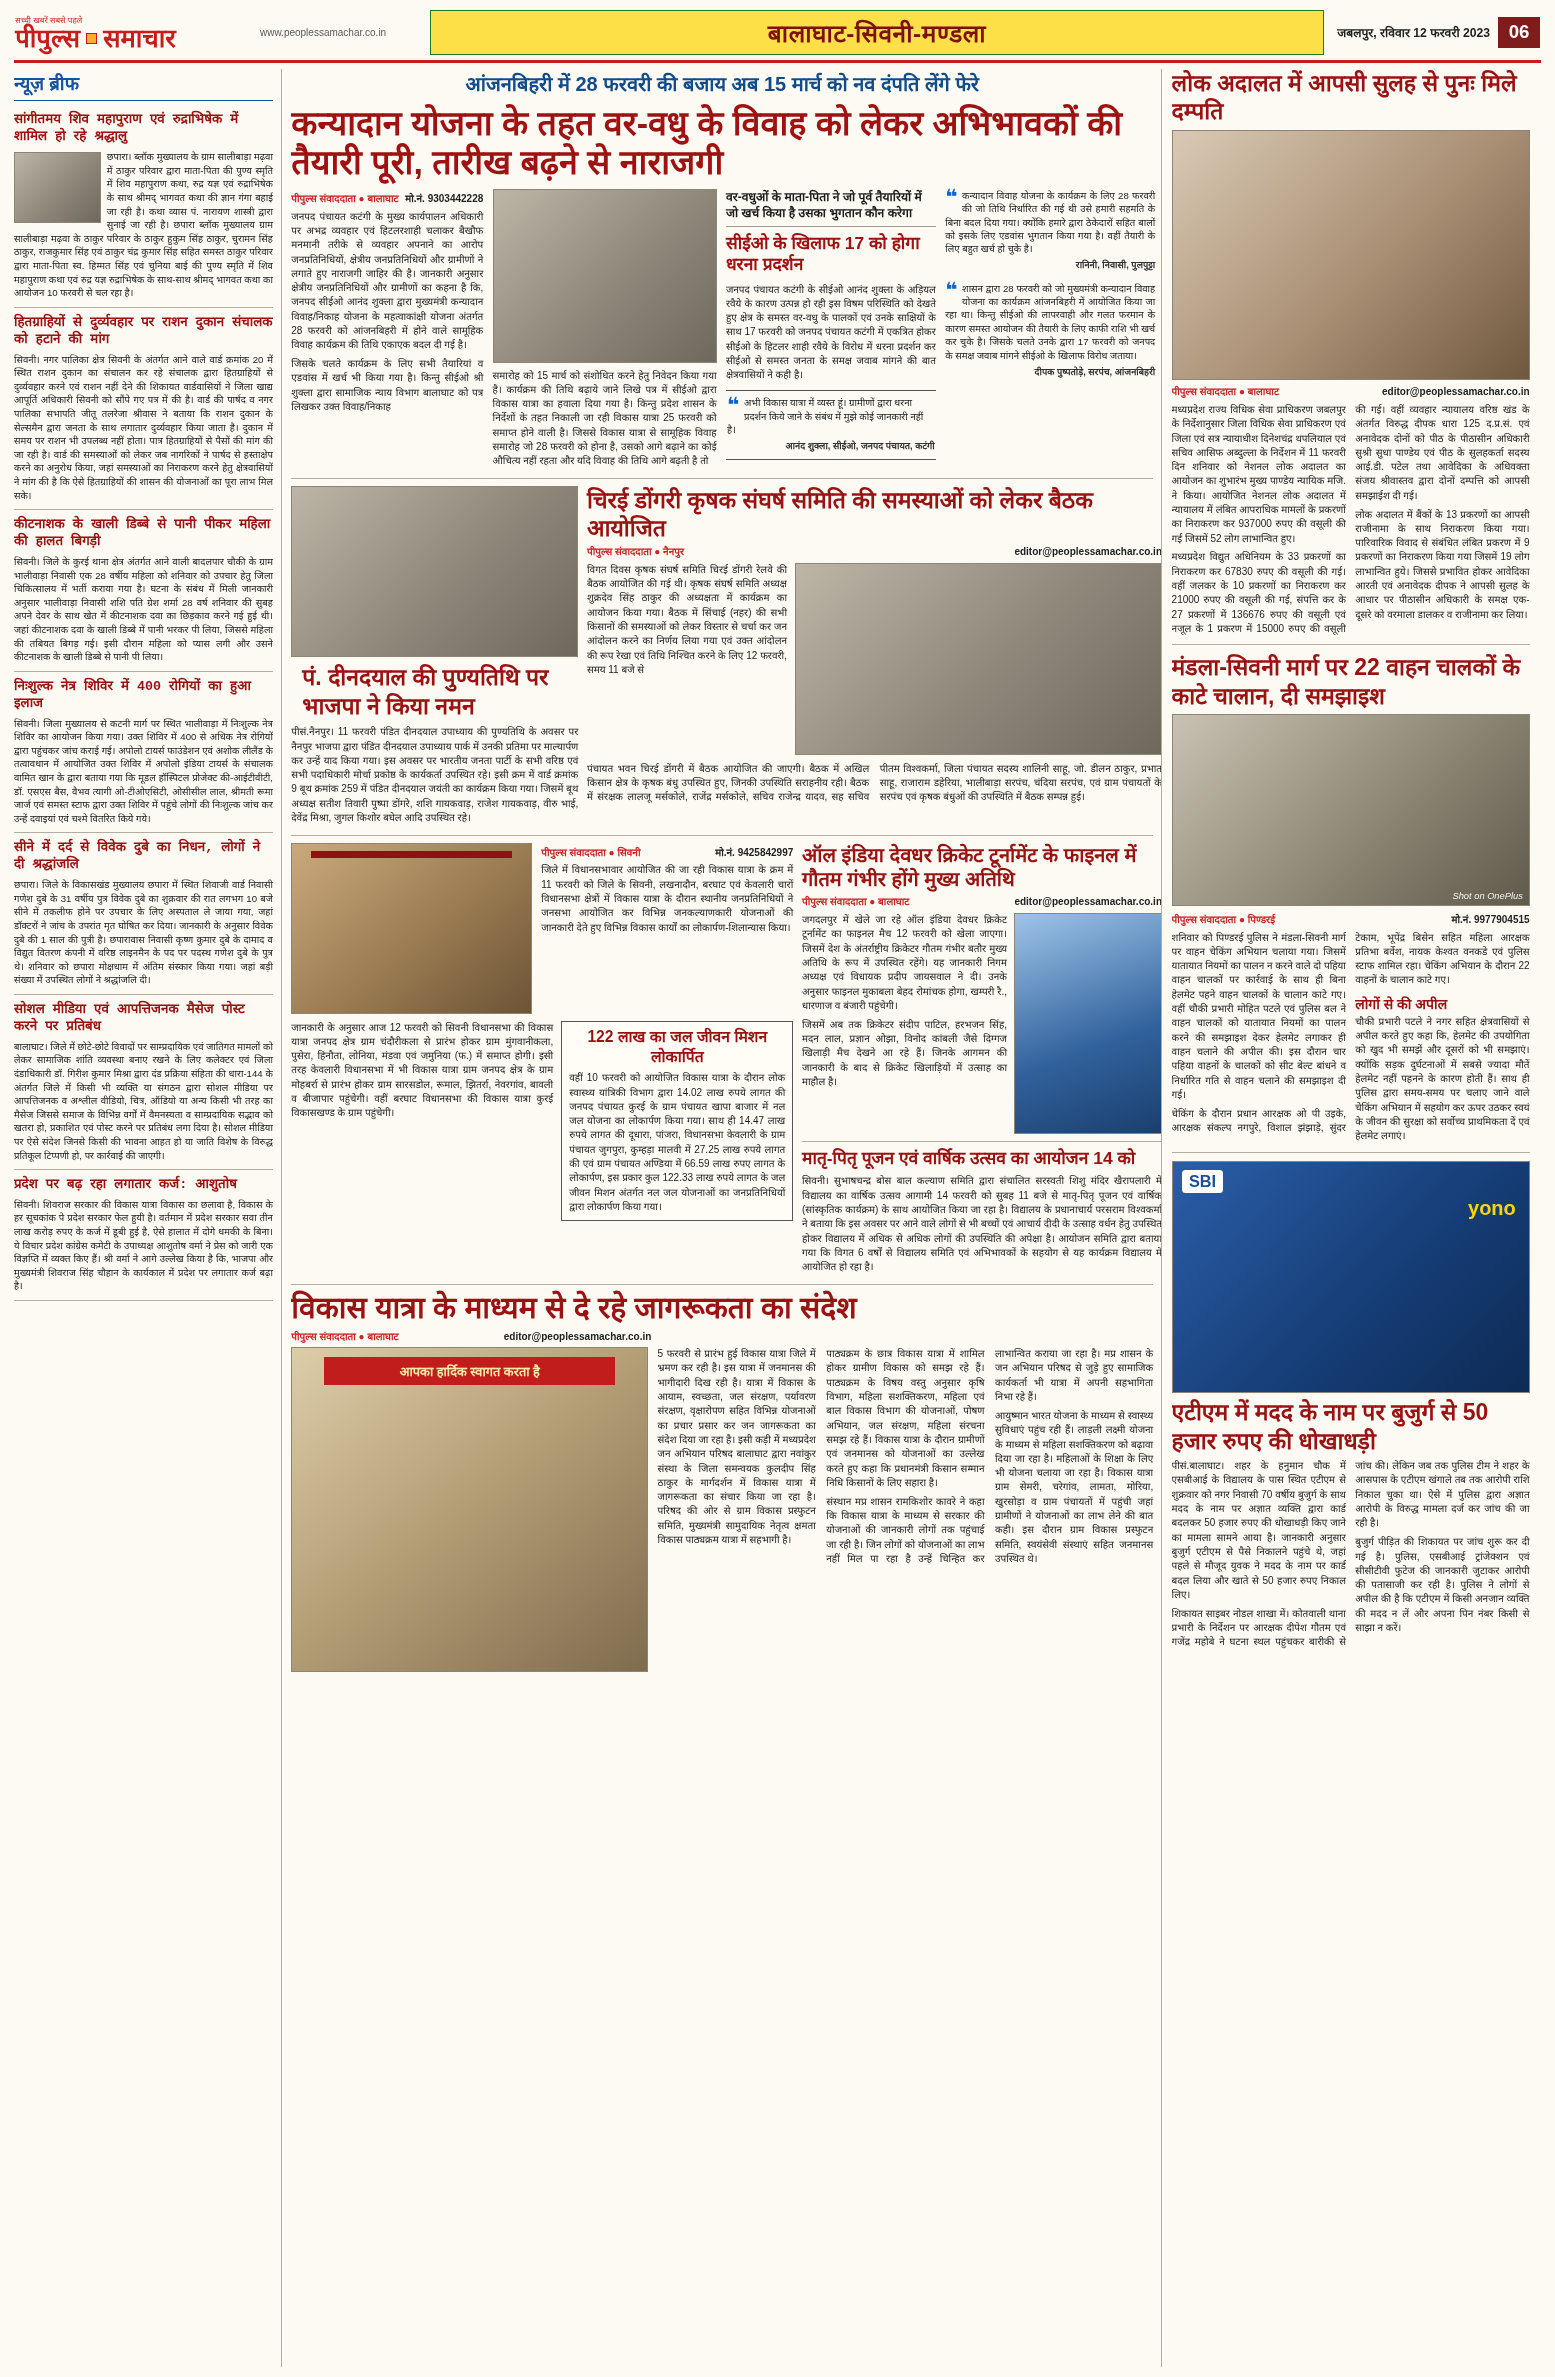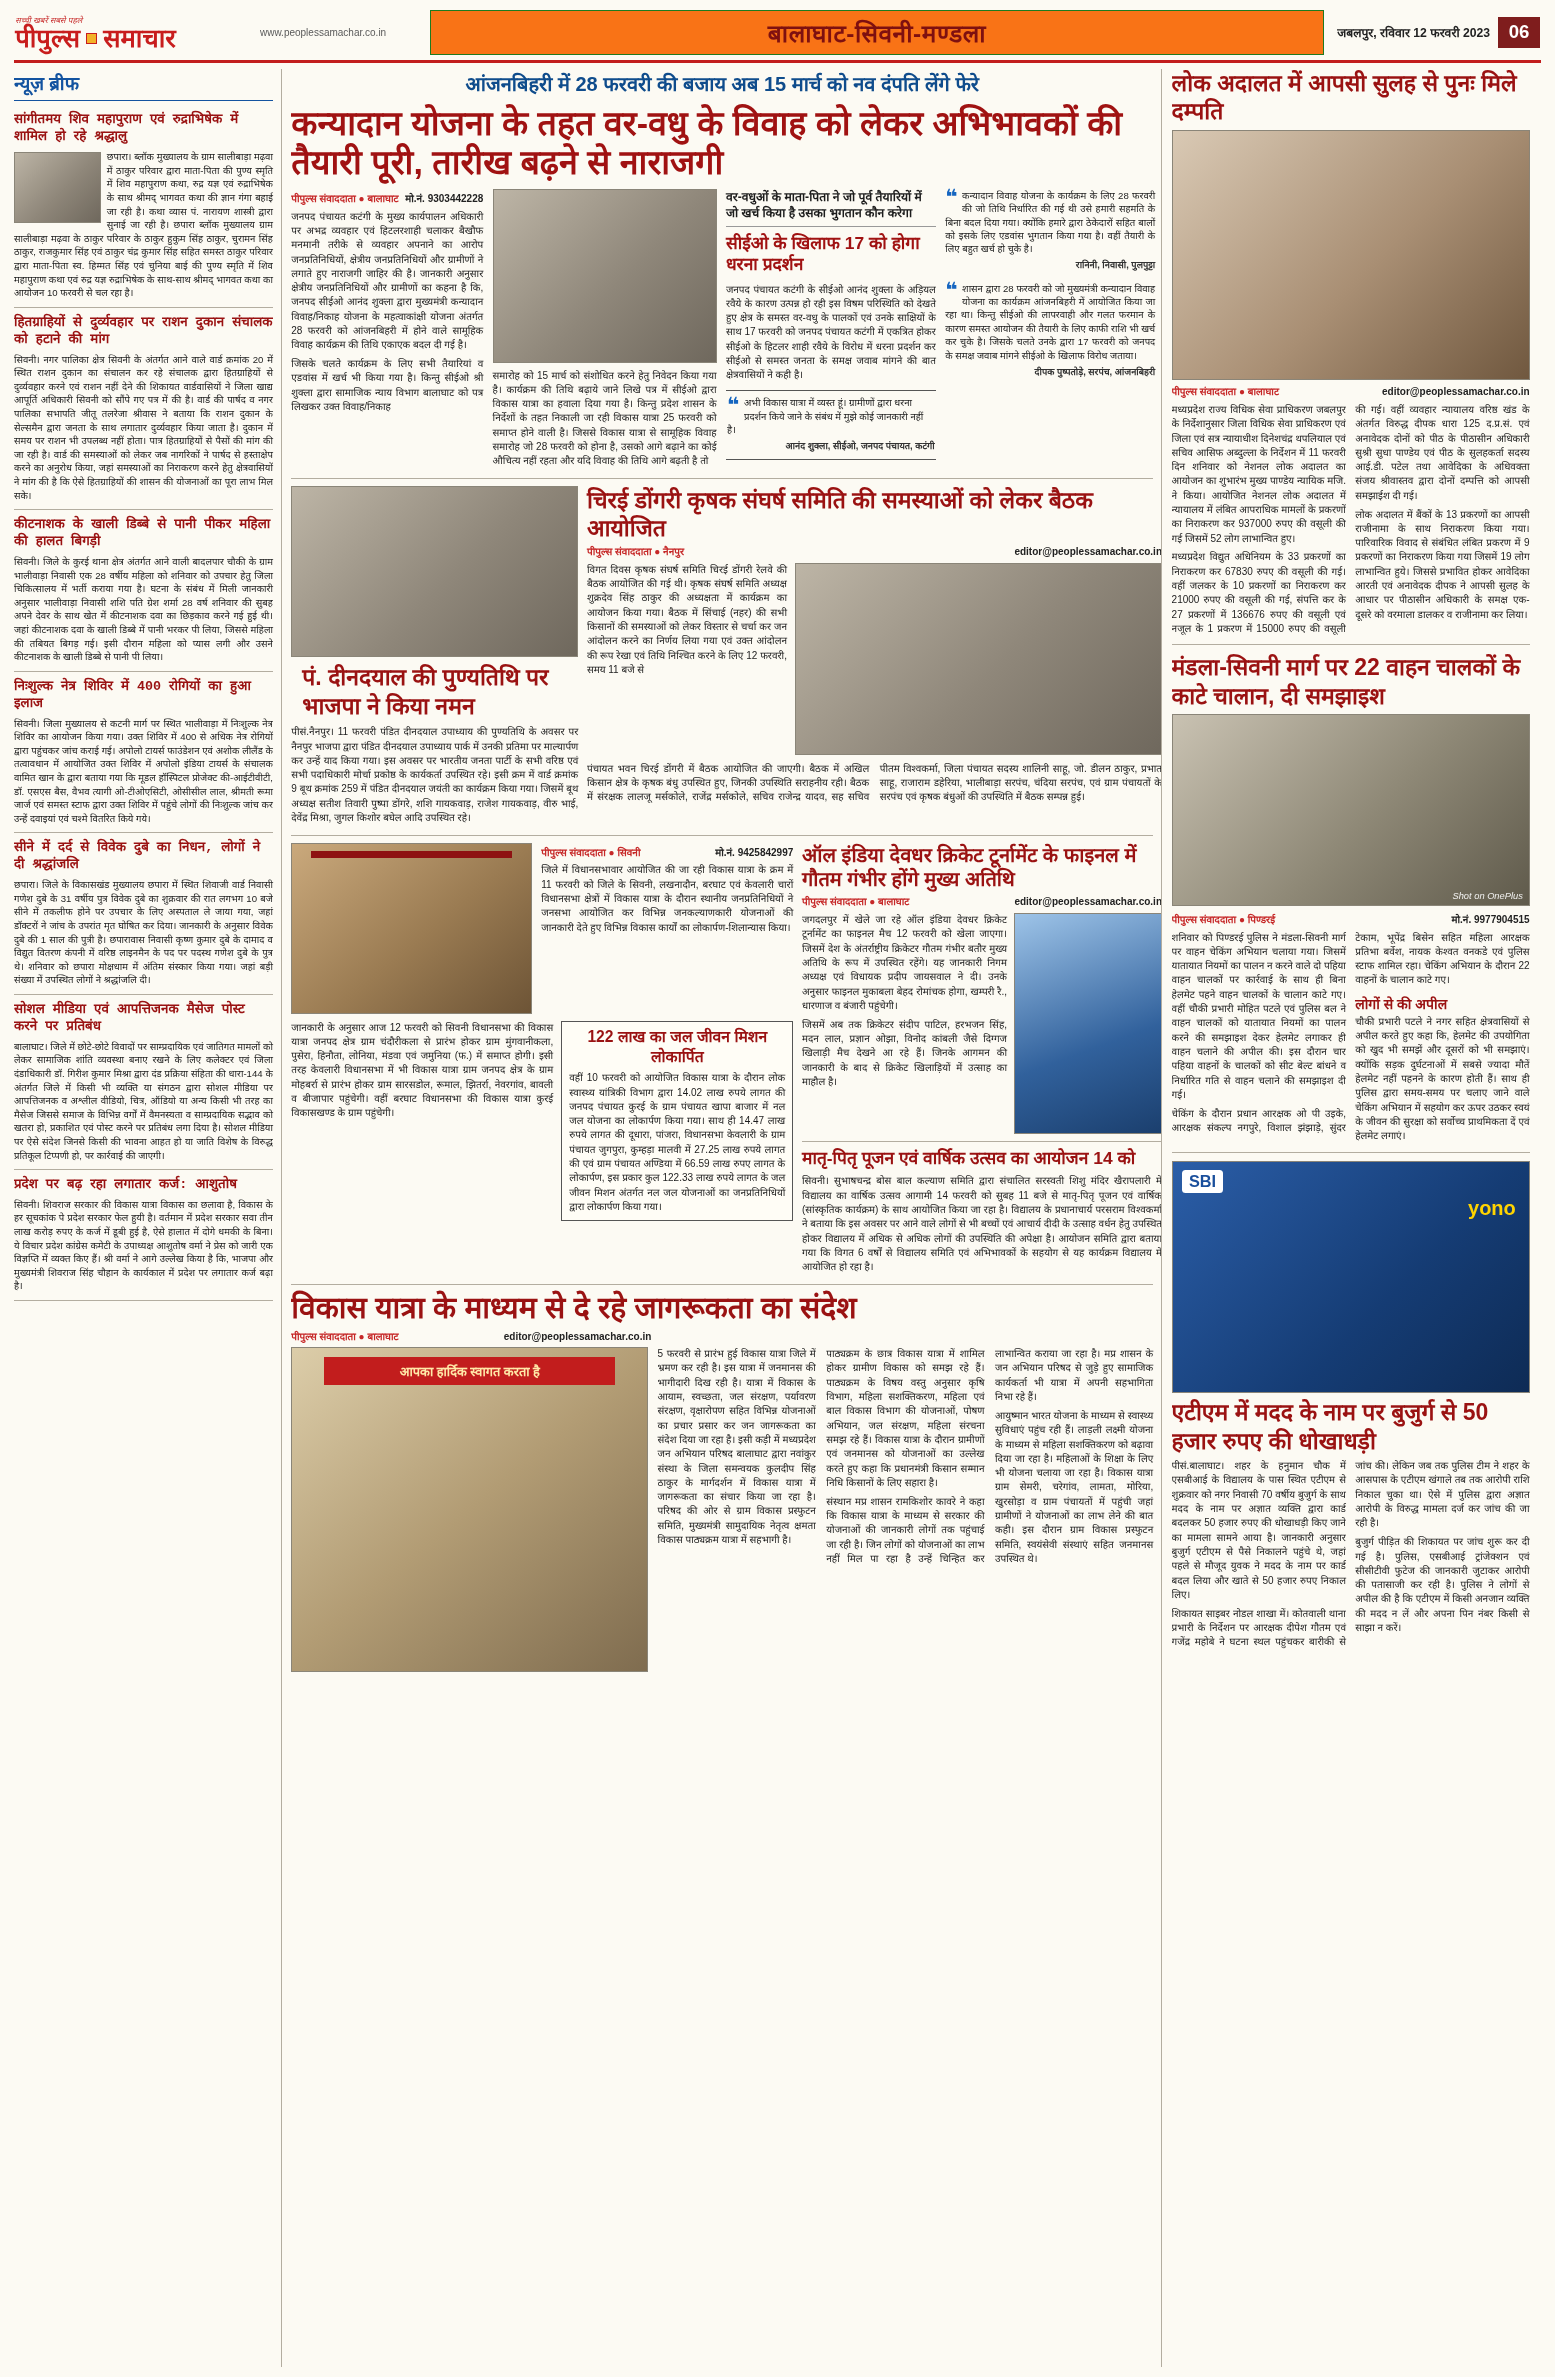--- a/index.html
+++ b/index.html
@@ -6,26 +6,26 @@
     --maroon:#9a1212; --red:#c62828; --blue:#1a5a96; --ink:#1c1c1c; --rule:#b3ada0; --paper:#fcfaf3;
   }
   *{margin:0;padding:0;box-sizing:border-box;}
   html,body{width:1555px;}
   body{height:2377px;background:#e9e5da;font-family:"Liberation Sans","DejaVu Sans",sans-serif;color:var(--ink);}
   .page{width:1555px;height:2377px;background:var(--paper);padding:8.1px 14px 10.5px;overflow:hidden;display:flex;flex-direction:column;}
 
   
   .masthead{display:flex;align-items:center;gap:12.8px;padding:2.3px 1.2px 4.6px;}
   .brand{width:232px;}
-  .brand-tagline{color:#c62828;font-size:8.1px;margin-bottom:1.2px;font-style:italic;}
+  .brand-tagline{color:#c62828;font-size:8.1px;margin-bottom:1.2px;}
   .brand-row{display:flex;align-items:center;gap:5.8px;}
   .brand-name{color:#c81d1d;font-weight:bold;font-size:25.6px;line-height:1;}
   .brand-sq{width:11.6px;height:11.6px;background:#f3b229;border:1.2px solid #c81d1d;display:inline-block;}
   .site{color:#5a5a5a;font-size:10px;width:157px;}
-  .region{flex:1;background:#f97316;color:#7e1010;font-weight:bold;font-size:24.4px;text-align:center;padding:4.6px 0;border:0.6px solid #1f7a1f;letter-spacing:0.6px;}
+  .region{flex:1;background:#fde047;color:#7e1010;font-weight:bold;font-size:24.4px;text-align:center;padding:4.6px 0;border:0.6px solid #1f7a1f;letter-spacing:0.6px;}
   .daterow{display:flex;align-items:center;gap:8.1px;font-size:12.2px;font-weight:bold;color:#222;}
   .pageno{background:#7f1d1d;color:#fff;font-size:18.6px;font-weight:bold;padding:4.6px 10.5px;}
   .red-rule{height:2.9px;background:#c21d1d;margin:1.2px 0 5.8px;}
 
   
   .content{display:grid;grid-template-columns:268px 871px 358px;column-gap:9.3px;flex:1;min-height:0;}
 
   
   .briefs{border-right:0.6px solid var(--rule);padding-right:8.1px;overflow:hidden;}
   .briefs-title{color:#1353a0;font-size:18.6px;font-weight:bold;padding:1.2px 0 4.6px;border-bottom:1.2px solid #1353a0;margin-bottom:4.6px;}

